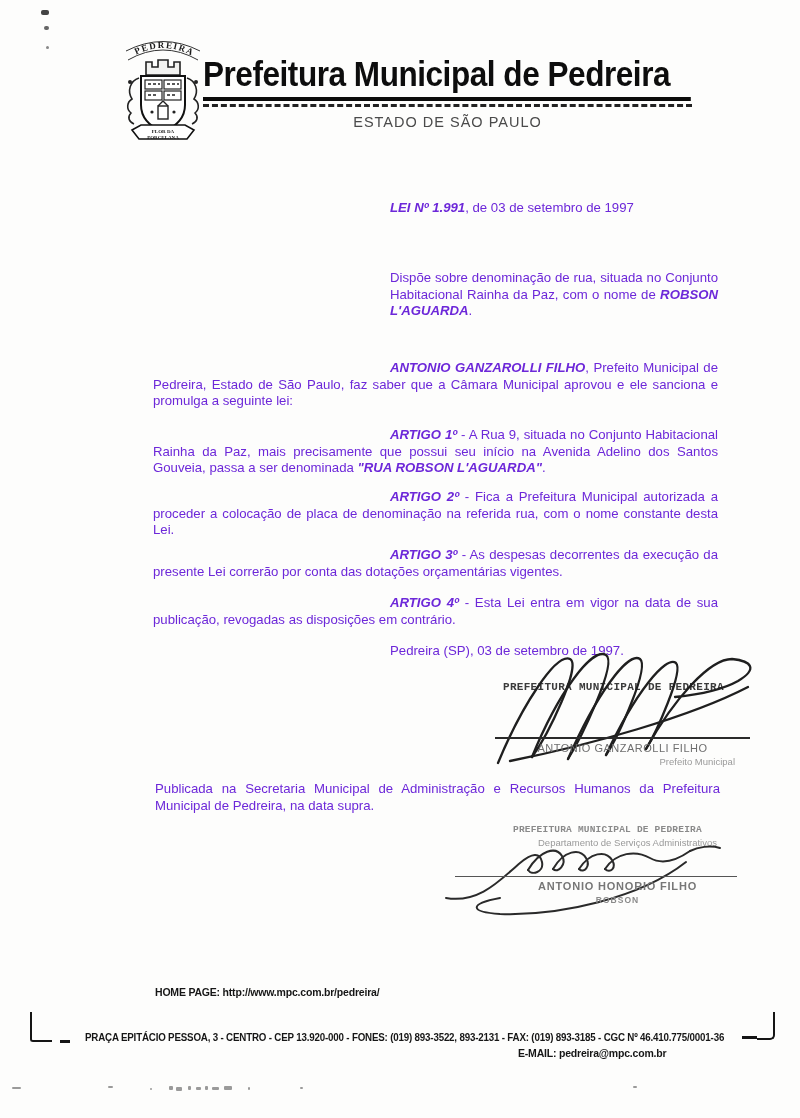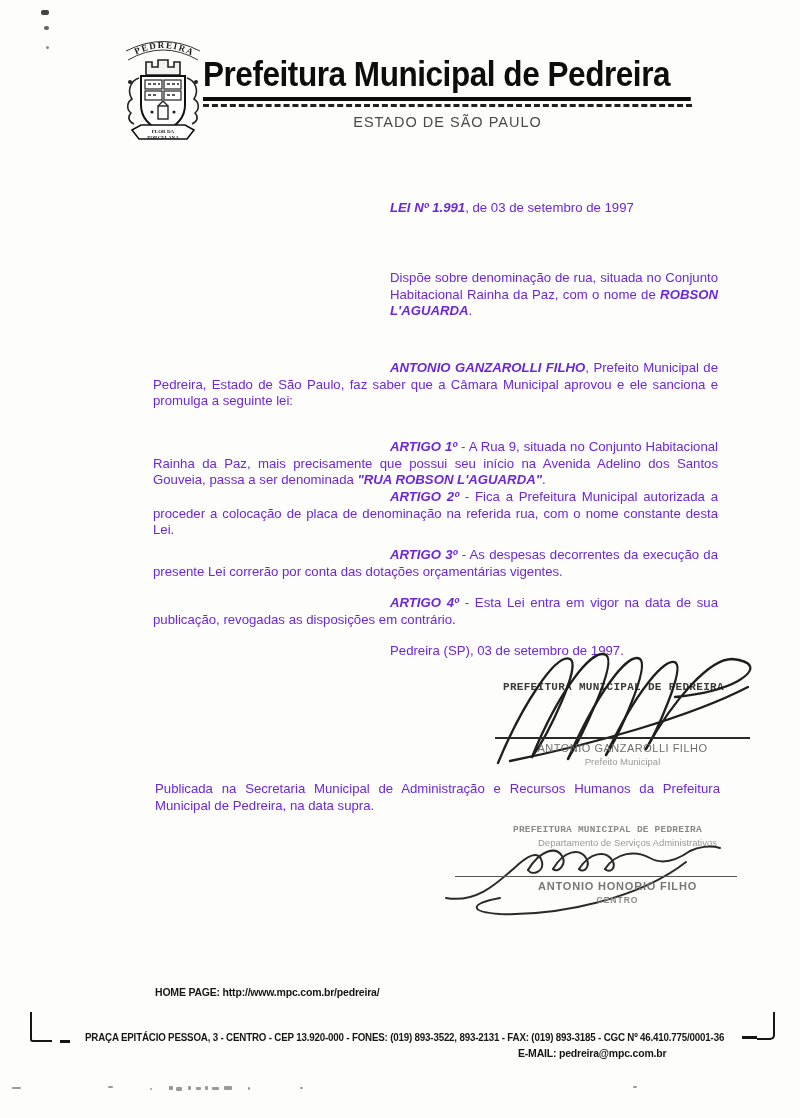--- a/index.html
+++ b/index.html
@@ -87,21 +87,21 @@
   </div>
 
   <div class="abs para indent" style="left:153px;top:360px;width:565px;">
     <span class="bi">ANTONIO GANZAROLLI FILHO</span><span>, Prefeito Municipal de Pedreira, Estado de São Paulo, faz saber que a Câmara Municipal aprovou e ele sanciona e promulga a seguinte lei:</span>
   </div>
 
   <div class="abs para" style="left:390px;top:270px;width:328px;">
     <span>Dispõe sobre denominação de rua, situada no Conjunto Habitacional Rainha da Paz, com o nome de </span><span class="bi">ROBSON L'AGUARDA</span><span>.</span>
   </div>
 
-  <div class="abs para indent" style="left:153px;top:427px;width:565px;margin-top:12px;">
+  <div class="abs para indent" style="left:153px;top:427px;width:565px;">
     <span class="bi">ARTIGO 1º</span><span> - A Rua 9, situada no Conjunto Habitacional Rainha da Paz, mais precisamente que possui seu início na Avenida Adelino dos Santos Gouveia, passa a ser denominada </span><span class="bi">"RUA ROBSON L'AGUARDA"</span><span>.</span>
   </div>
 
   <div class="abs para indent" style="left:153px;top:489px;width:565px;">
     <span class="bi">ARTIGO 2º</span><span> - Fica a Prefeitura Municipal autorizada a proceder a colocação de placa de denominação na referida rua, com o nome constante desta Lei.</span>
   </div>
 
   <div class="abs para indent" style="left:153px;top:547px;width:565px;">
     <span class="bi">ARTIGO 3º</span><span> - As despesas decorrentes da execução da presente Lei correrão por conta das dotações orçamentárias vigentes.</span>
   </div>
@@ -119,42 +119,42 @@
         <path d="M28,118 C52,60 86,8 100,14 C112,20 78,90 62,112"></path>
         <path d="M62,112 C88,48 122,2 136,10 C148,18 110,95 98,114"></path>
         <path d="M98,114 C126,50 158,6 170,14 C180,22 148,92 136,110"></path>
         <path d="M136,110 C165,48 196,10 206,18 C214,26 186,88 176,104"></path>
         <path d="M176,104 C205,52 240,14 262,14 C282,16 288,24 268,36 C252,45 225,50 205,52"></path>
         <path d="M40,116 C120,100 220,72 278,42"></path>
       </g>
     </svg>
     <div class="abs sig-rule" style="left:25px;top:92px;width:255px;"></div>
     <div class="abs center" style="left:40px;top:97px;width:225px;font-size:11px;letter-spacing:0.5px;color:#6e6e6e;">ANTONIO GANZAROLLI FILHO</div>
-    <div class="abs center" style="left:40px;top:111px;width:225px;font-size:9.5px;color:#9a9a9a;">Prefeito Municipal</div>
+    <div class="abs center" style="left:40px;top:111px;width:225px;font-size:9.5px;color:#9a9a9a;text-align:right;">Prefeito Municipal</div>
   </div>
 
   <div class="abs para" style="left:155px;top:781px;width:565px;">Publicada na Secretaria Municipal de Administração e Recursos Humanos da Prefeitura Municipal de Pedreira, na data supra.</div>
 
   <div class="abs" style="left:440px;top:818px;width:305px;height:105px;">
     <div class="abs stamp-mono" style="left:73px;top:6px;font-size:9.5px;letter-spacing:0.2px;color:#8a8a8a;">PREFEITURA MUNICIPAL DE PEDREIRA</div>
     <div class="abs" style="left:78px;top:19px;font-size:9.5px;color:#999;white-space:nowrap;padding-left:20px;">Departamento de Serviços Administrativos</div>
     <svg class="abs" style="left:0;top:0;" width="305" height="105" viewBox="0 0 305 105">
       <g fill="none" stroke="#2a2a2a" stroke-width="2" stroke-linecap="round">
         <path d="M6,80 C40,86 62,60 80,45 C92,35 100,34 102,44 C104,54 92,58 88,52"></path>
         <path d="M88,52 C100,32 116,28 122,38 C127,46 118,56 113,51"></path>
         <path d="M113,51 C124,32 140,30 146,40 C151,48 144,56 139,51"></path>
         <path d="M139,51 C150,34 166,32 172,42 C177,50 170,56 165,51"></path>
         <path d="M165,51 C176,34 196,32 210,40 C224,48 240,40 250,33"></path>
         <path d="M246,44 C200,80 120,98 60,96 C30,94 28,86 60,80"></path>
         <path d="M250,33 C258,29 270,27 280,30"></path>
       </g>
     </svg>
     <div class="abs" style="left:15px;top:58px;width:282px;border-top:1.5px solid #555;"></div>
     <div class="abs center" style="left:70px;top:62px;width:215px;font-size:11px;font-weight:bold;letter-spacing:0.8px;color:#777;">ANTONIO HONORIO FILHO</div>
-    <div class="abs center" style="left:70px;top:77px;width:215px;font-size:8.5px;font-weight:bold;letter-spacing:1px;color:#8a8a8a;">CENTRO</div>
+    <div class="abs center" style="left:70px;top:77px;width:215px;font-size:8.5px;font-weight:bold;letter-spacing:1px;color:#8a8a8a;">ROBSON</div>
   </div>
 
   <div class="abs bracket-l" style="left:30px;top:1012px;width:20px;height:28px;"></div>
   <div class="abs dashbar" style="left:60px;top:1040px;width:10px;"></div>
   <div class="abs foot-text squeeze" style="left:85px;top:1031px;">PRAÇA EPITÁCIO PESSOA, 3 - CENTRO - CEP 13.920-000 - FONES: (019) 893-3522, 893-2131 - FAX: (019) 893-3185 - CGC Nº 46.410.775/0001-36</div>
   <div class="abs dashbar" style="left:742px;top:1036px;width:15px;"></div>
   <div class="abs bracket-r" style="left:757px;top:1012px;width:16px;height:26px;"></div>
   <div class="abs foot-text" style="left:155px;top:986px;">HOME PAGE: http://www.mpc.com.br/pedreira/</div>
   <div class="abs foot-text" style="left:518px;top:1047px;">E-MAIL: pedreira@mpc.com.br</div>
 

